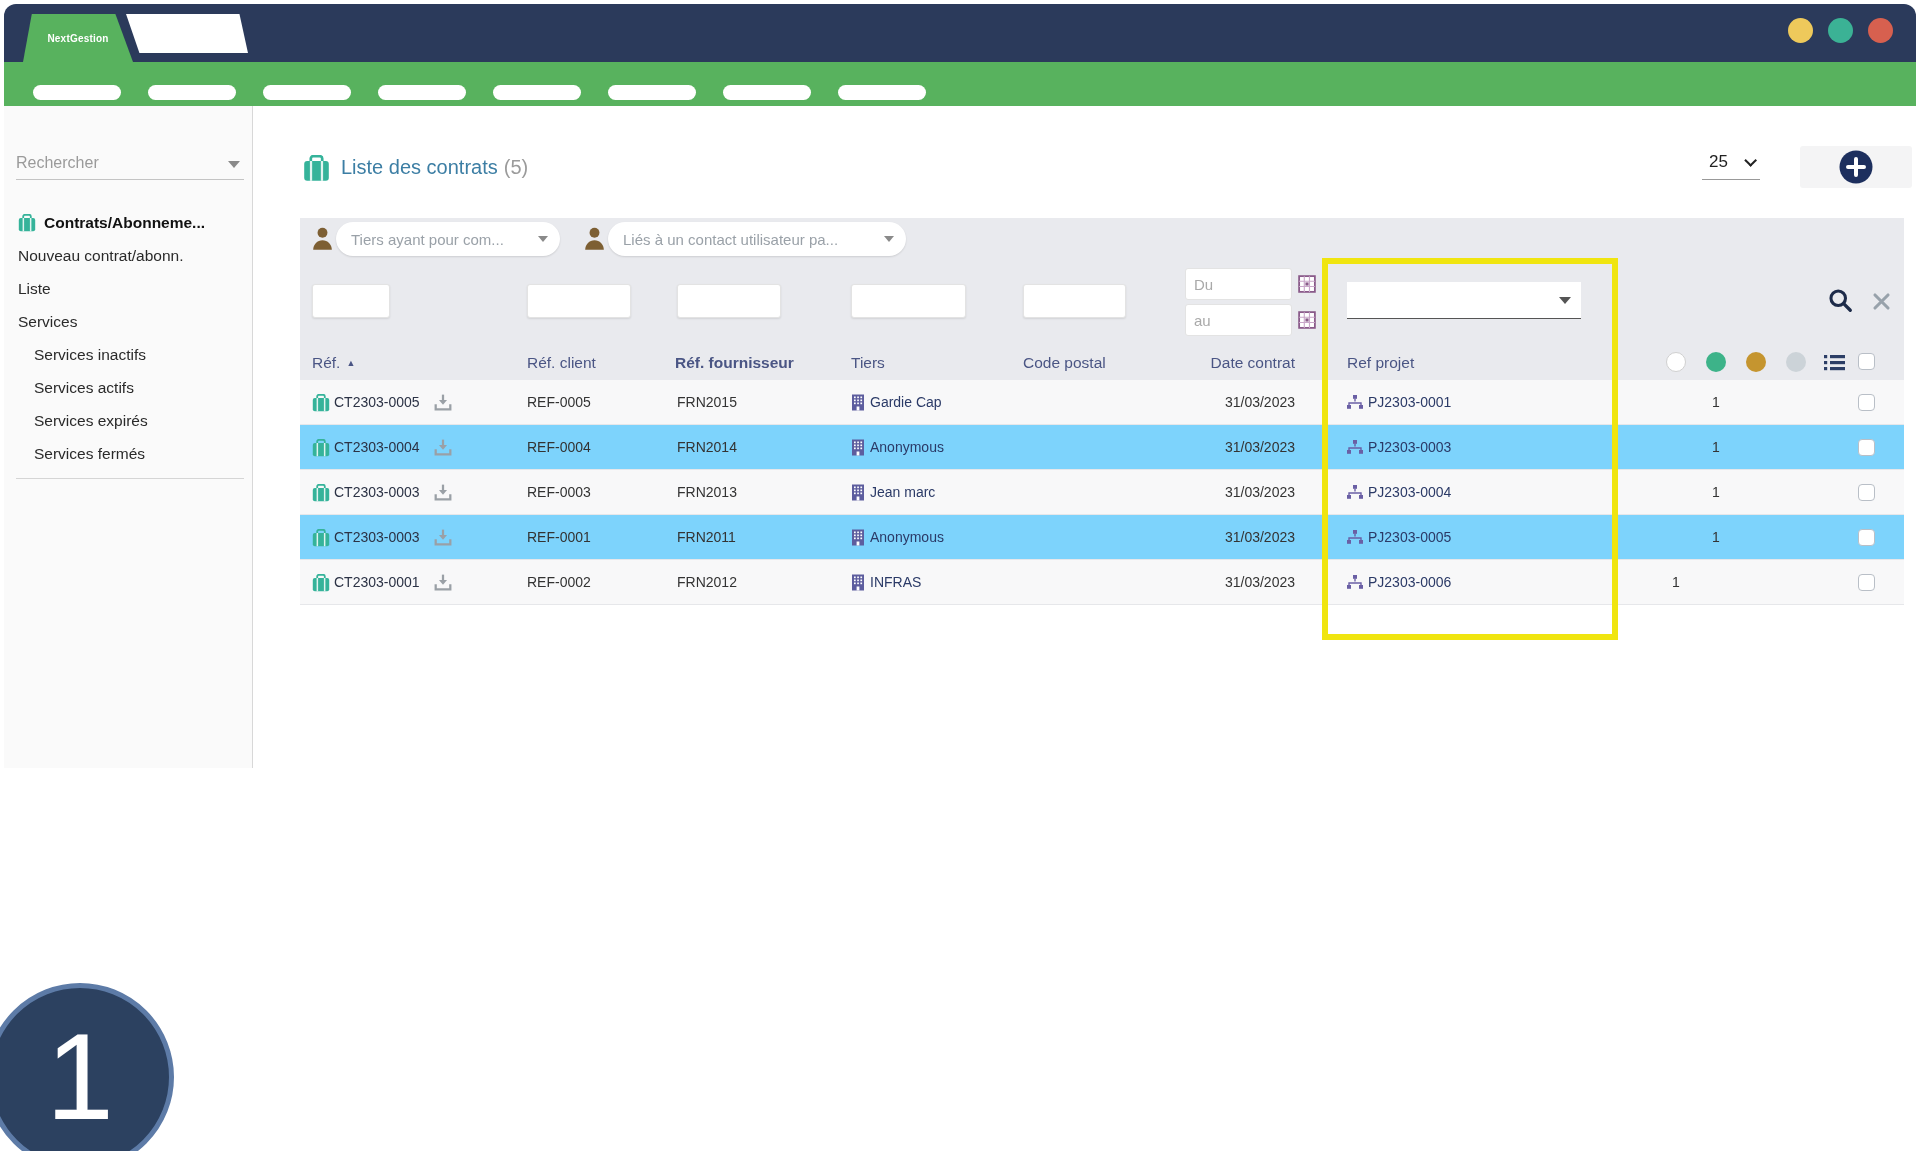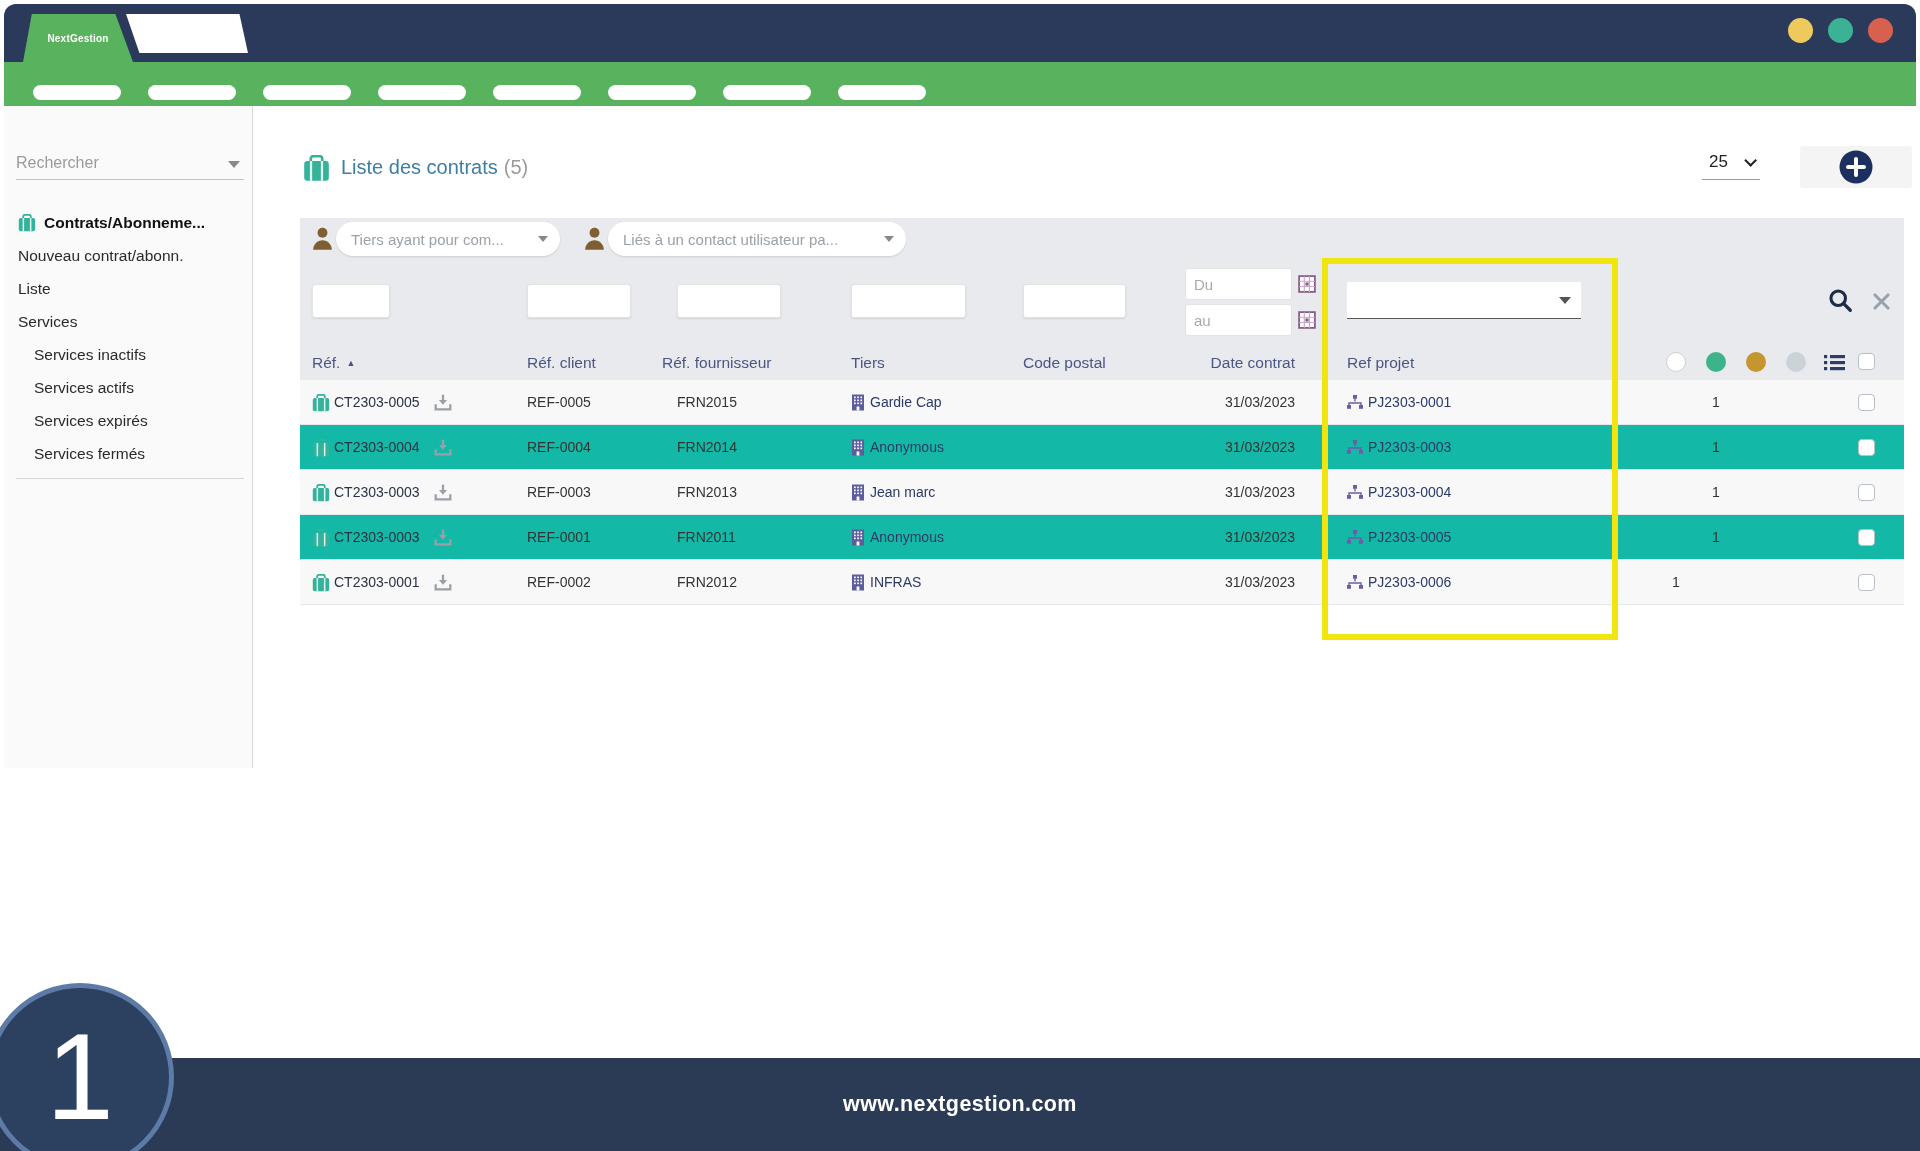--- a/index.html
+++ b/index.html
@@ -53,21 +53,21 @@
   .calico { position:absolute; left:998px; cursor:pointer; }
   .proj-select { position:absolute; left:1047px; top:64px; width:234px; height:37px; background:#fff; border-bottom:1.5px solid #555; cursor:pointer; }
   .proj-select .caret { position:absolute; right:10px; top:15px; width:0; height:0; border-left:6px solid transparent; border-right:6px solid transparent; border-top:7px solid #555; }
   .ficon { position:absolute; cursor:pointer; }
 
   .thead-cell { position:absolute; top:127px; height:35px; line-height:35px; font-size:15.5px; color:#4a5584; white-space:nowrap; cursor:pointer; }
   .sortcaret { font-size:9px; margin-left:6px; vertical-align:2px; }
   .stat-circle { position:absolute; top:134px; width:20px; height:20px; border-radius:50%; cursor:pointer; }
 
   #rows { position:absolute; left:0; top:162px; width:1604px; }
-  .trow { position:relative; width:1604px; height:45px; border-bottom:1px solid #e6e7ea; background:#14b8a6; }
+  .trow { position:relative; width:1604px; height:45px; border-bottom:1px solid #e6e7ea; background:#7dd3fc; }
   .trow.odd { background:#f8f8f9; }
   .trow span { position:absolute; top:0; height:45px; line-height:45px; font-size:14px; white-space:nowrap; }
   .trow .icn { position:absolute; height:auto; line-height:normal; }
   .rref   { left:34px;  color:#2b3245; cursor:pointer; }
   .rclient{ left:227px; color:#333; }
   .rfourn { left:377px; color:#333; }
   .rtiers { left:570px; color:#2b3a67; cursor:pointer; }
   .rdate  { left:860px; width:135px; text-align:right; color:#333; }
   .rproj  { left:1068px; color:#2b3a67; cursor:pointer; }
   .rcount { width:40px; text-align:center; color:#333; }
@@ -227,21 +227,21 @@
         </svg>
     </span>
     <span class="ficon" style="left:1572px; top:74px;">
       <svg width="19" height="19" viewBox="0 0 16 16">
           <path d="M2.5 2.5l11 11M13.5 2.5l-11 11" stroke="#98a2ab" stroke-width="2.6" stroke-linecap="round"></path>
         </svg>
     </span>
 
     <div class="thead-cell" style="left:12px;"><span>Réf.</span><span class="sortcaret">▲</span></div>
     <div class="thead-cell" style="left:227px;">Réf. client</div>
-    <div class="thead-cell" style="left:362px;">Réf. fournisseur</div>
+    <div class="thead-cell" style="left:375px;font-weight:bold;">Réf. fournisseur</div>
     <div class="thead-cell" style="left:551px;">Tiers</div>
     <div class="thead-cell" style="left:723px;">Code postal</div>
     <div class="thead-cell" style="left:860px; width:135px; text-align:right;">Date contrat</div>
     <div class="thead-cell" style="left:1047px;">Ref projet</div>
     <div id="status-circles">
         <span class="stat-circle" style="left: 1366px; background: rgb(255, 255, 255); border: 1.5px solid rgb(208, 208, 208);"></span>
         <span class="stat-circle" style="left: 1406px; background: rgb(61, 179, 137);"></span>
         <span class="stat-circle" style="left: 1446px; background: rgb(197, 149, 47);"></span>
         <span class="stat-circle" style="left: 1486px; background: rgb(204, 211, 216);"></span>
       </div>
@@ -468,20 +468,17 @@
             </svg></span>
           <span class="rproj">PJ2303-0006</span>
           <span class="rcount" style="left:1356px;">1</span>
           <input type="checkbox" class="cbx" style="left: 1558px; top: 14px;">
         </div>
       </div>
   </div>
 
   <div class="hlbox"></div>
 
-  <div class="footerbar">
-    <span class="url">www.nextgestion.com</span>
-  </div>
   <div class="bignum">
     <span>1</span>
   </div>
 
 </div>
 
 </body></html>

